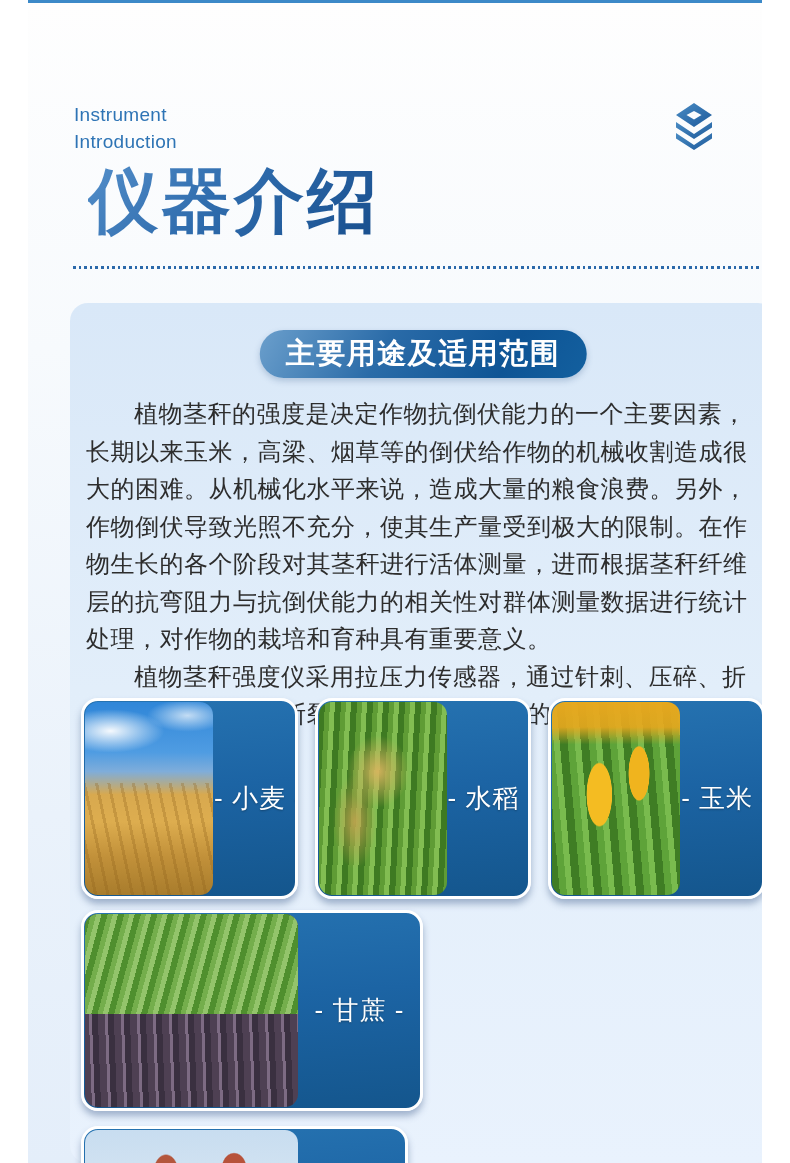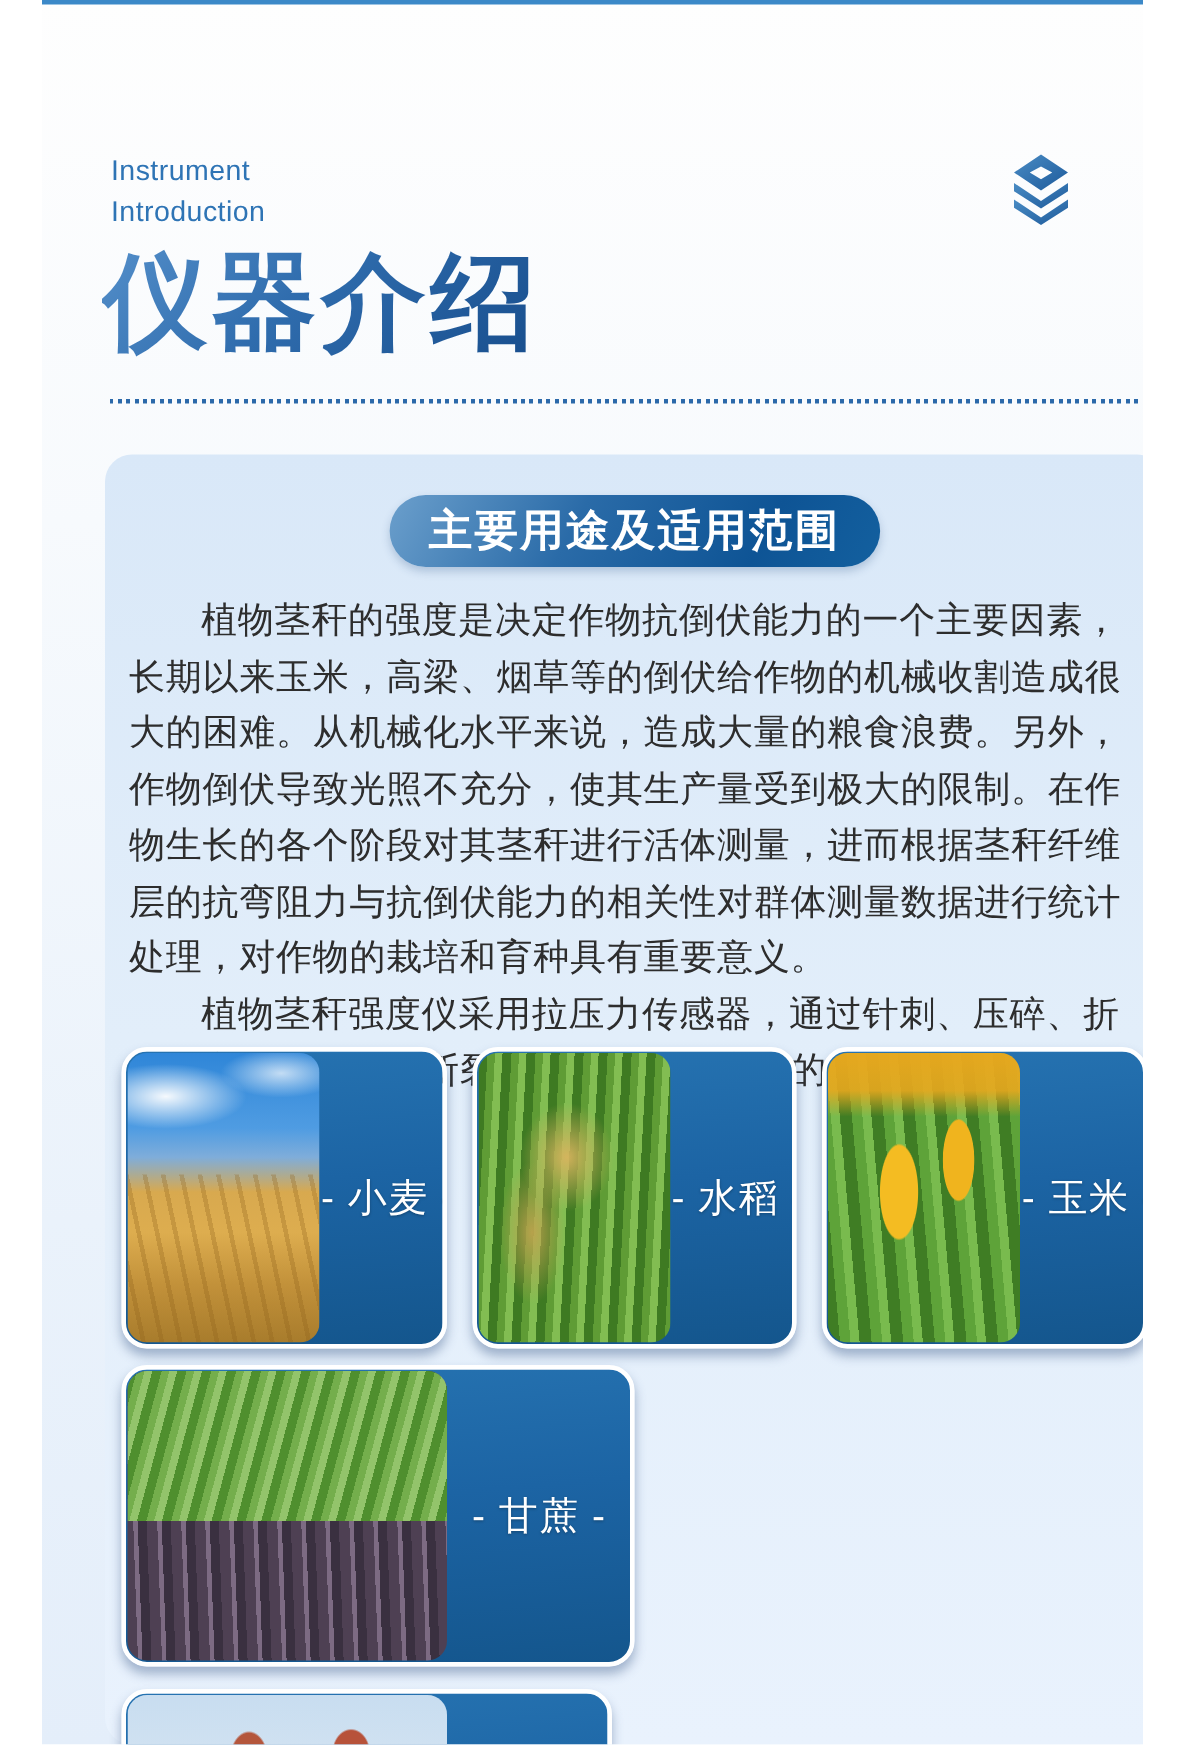--- a/index.html
+++ b/index.html
@@ -6,21 +6,21 @@
   body{font-family:"Liberation Sans", sans-serif; background:#ffffff;}
   .page{position:relative; width:734px; height:1163px; margin:0 auto; overflow:hidden;
         background:linear-gradient(180deg,#fefefe 0%,#f7fafd 30%,#eaf2fb 70%,#e4eefa 100%);}
   .topbar{position:absolute; left:0; top:0; width:790px; height:3px; background:#3c89c8;}
 
   
   .eyebrow{position:absolute; left:46px; top:101px; font-size:19px; line-height:27px;
            color:#2e74b5; letter-spacing:.3px;}
   .logo{position:absolute; right:44px; top:102px; width:48px; height:48px;}
 
-  .big-title{position:absolute; left:40px; top:158px; margin:0; font-family:"DejaVu Serif","Liberation Serif",serif;
+  .big-title{position:absolute; left:60px; top:158px; margin:0; font-family:"DejaVu Serif","Liberation Serif",serif;
              font-weight:700; font-size:70px; line-height:86px; letter-spacing:3px;
              background:linear-gradient(135deg,#5590cb 0%,#2f6cad 45%,#174d8c 100%);
              -webkit-background-clip:text; background-clip:text; color:transparent;}
 
   .dotted-divider{position:absolute; left:45px; top:266px; width:700px; height:3px;
                   background:repeating-linear-gradient(90deg,#2b69aa 0 2.6px,rgba(0,0,0,0) 2.6px 5.6px);}
 
   
   .panel{position:absolute; left:42px; top:303px; width:706px; height:860px; border-radius:18px;
          background:linear-gradient(180deg,#d9e8f8 0%,#e2eefa 45%,#e9f2fd 100%);}

